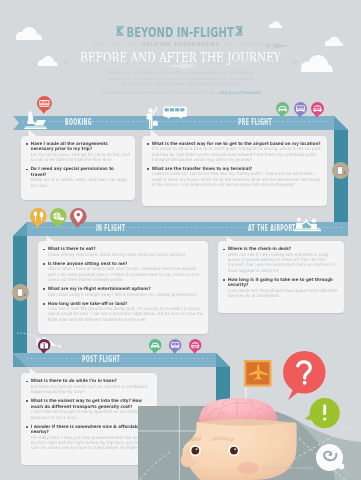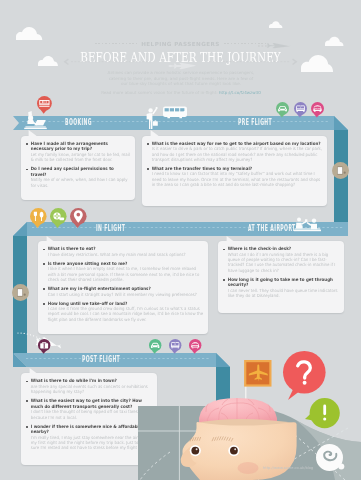--- a/index.html
+++ b/index.html
@@ -73,20 +73,29 @@
   <g fill="#c6cacc" opacity="0.95">
     <path d="M289.8 46.2 276 43.4l-1.8-.3-1.7.2 2.2 2.1-5.1-.5-1.3-1.6-1.5.1.9 1.6-.6.5.7.5-1 1.5 1.5.2 1.5-1.5 5.1-.2-2.4 2 1.7.3 1.8-.2 13.8-1.8c.7-.1.8-.6.1-.7z"></path>
   </g>
   <g fill="#c7cacc">
     <rect x="258" y="45.5" width="1.7" height="1"></rect>
         <rect x="261.5" y="45.5" width="1.7" height="1"></rect>
     <rect x="265" y="45.5" width="1.7" height="1"></rect>
   </g>
 </svg>
 
+<div class="abs" id="brand-row">
+  <svg class="brandmark" id="bm-left" viewBox="0 0 12 14">
+    <path fill="#86b2ba" d="M0.4 0h11.2v2.2H0.4zM0.4 11.8h11.2V14H0.4zM1.4 2.9h9.6L5.6 7l5.4 4.1h-9.6z"></path>
+  </svg>
+  <span id="brandwrap"><span id="brand">BEYOND IN-FLIGHT</span></span>
+  <svg class="brandmark" id="bm-right" viewBox="0 0 12 14">
+    <path fill="#86b2ba" d="M0.4 0h11.2v2.2H0.4zM0.4 11.8h11.2V14H0.4zM1 2.9h9.6v8.2H1L6.4 7z"></path>
+  </svg>
+</div>
 <div class="abs" id="subrow">
   <span class="dotline"></span>
   <span id="subtitle">HELPING PASSENGERS</span>
   <span class="dotline"></span>
 </div>
 <div class="abs" id="title">BEFORE AND AFTER THE JOURNEY</div>
 <svg class="abs" style="left:0;top:56px" width="361" height="14" viewBox="0 0 361 14">
   <g fill="#cccfd1">
     <path d="M68 2.5 63.5 5.7 68 8.9l.9-1-2.8-2.2 2.8-2.2z"></path>
     <path d="M293 2.5l4.5 3.2-4.5 3.2-.9-1 2.8-2.2-2.8-2.2z"></path>

